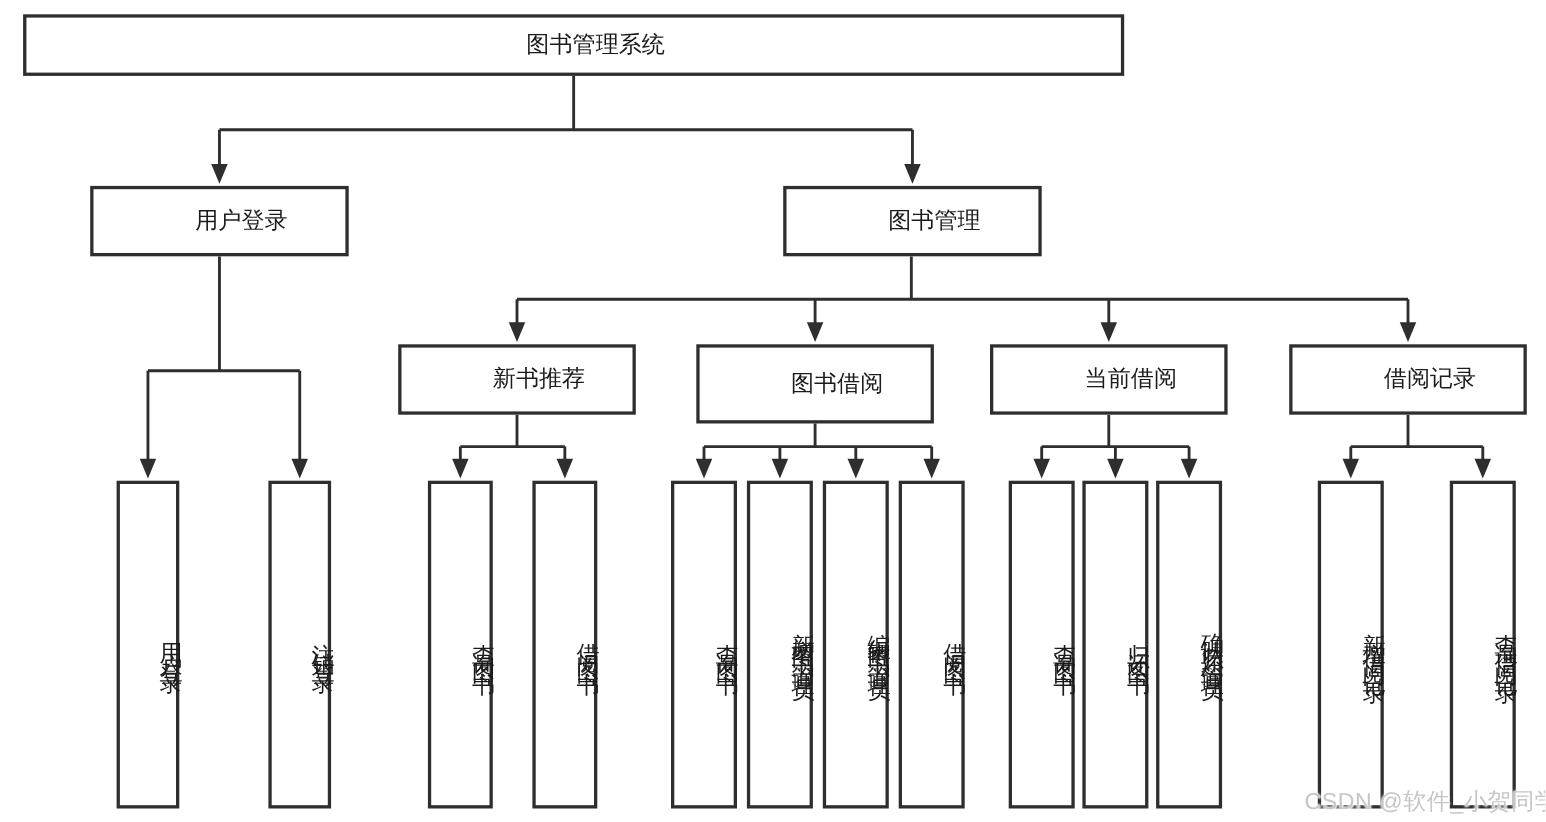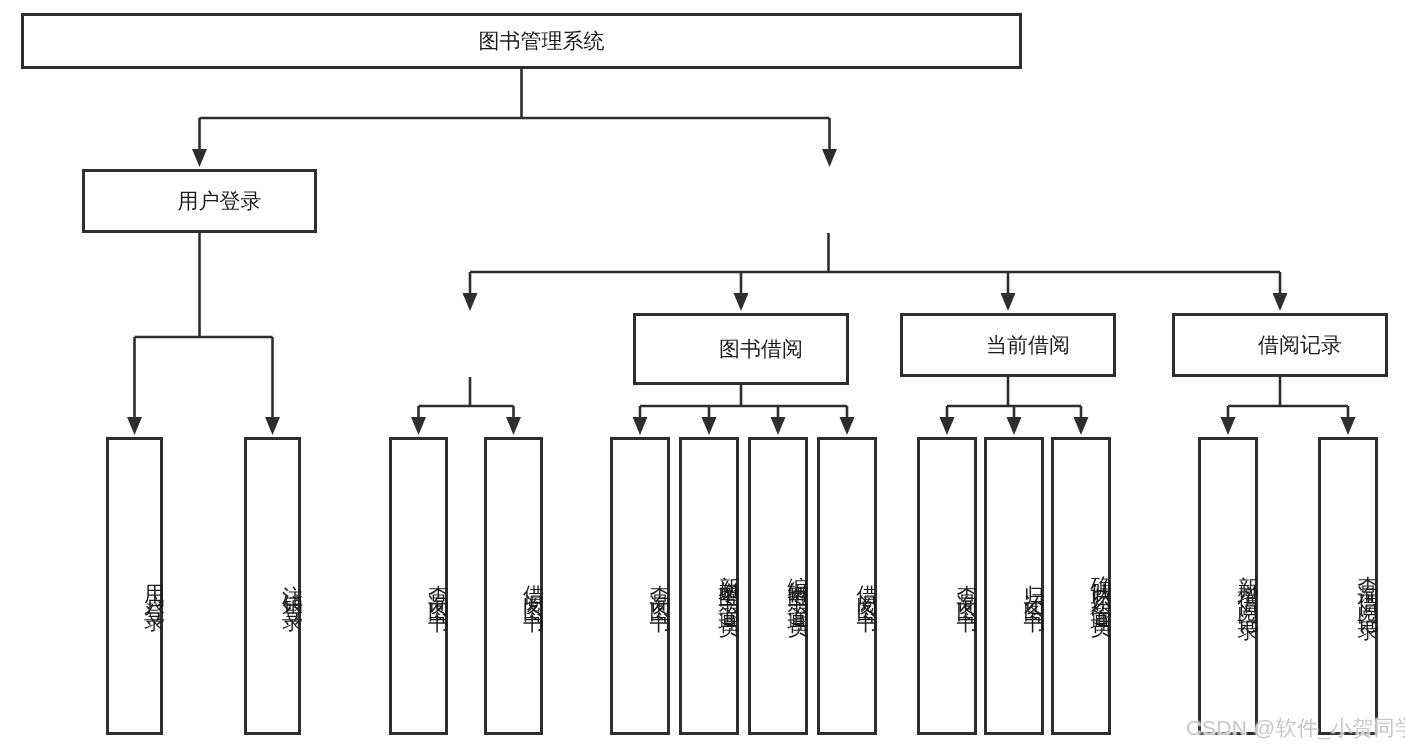--- a/index.html
+++ b/index.html
@@ -63,21 +63,27 @@
     </g>
   </svg>
 
   <div class="node" style="left:21px;top:13px;width:1001px;height:56px;">
     <span class="lbl">图书管理系统</span>
   </div>
 
   <div class="node" style="left:82px;top:169px;width:235px;height:64px;">
     <span class="lbl">用户登录</span>
   </div>
+  <div class="node" style="left:712px;top:169px;width:235px;height:64px;">
+    <span class="lbl">图书管理</span>
+  </div>
 
+  <div class="node" style="left:362px;top:313px;width:216px;height:64px;">
+    <span class="lbl">新书推荐</span>
+  </div>
   <div class="node" style="left:633px;top:313px;width:216px;height:72px;">
     <span class="lbl">图书借阅</span>
   </div>
   <div class="node" style="left:900px;top:313px;width:216px;height:64px;">
     <span class="lbl">当前借阅</span>
   </div>
   <div class="node" style="left:1172px;top:313px;width:216px;height:64px;">
     <span class="lbl">借阅记录</span>
   </div>
 

